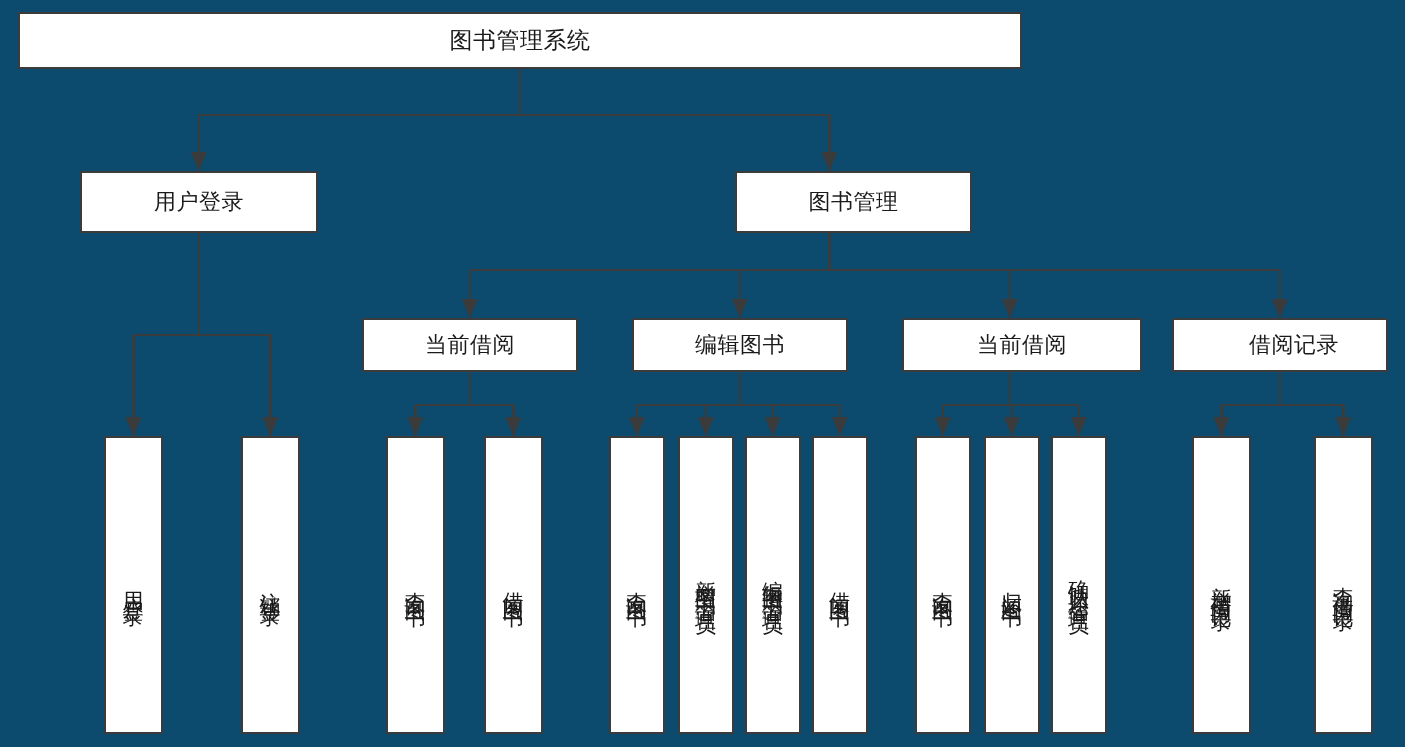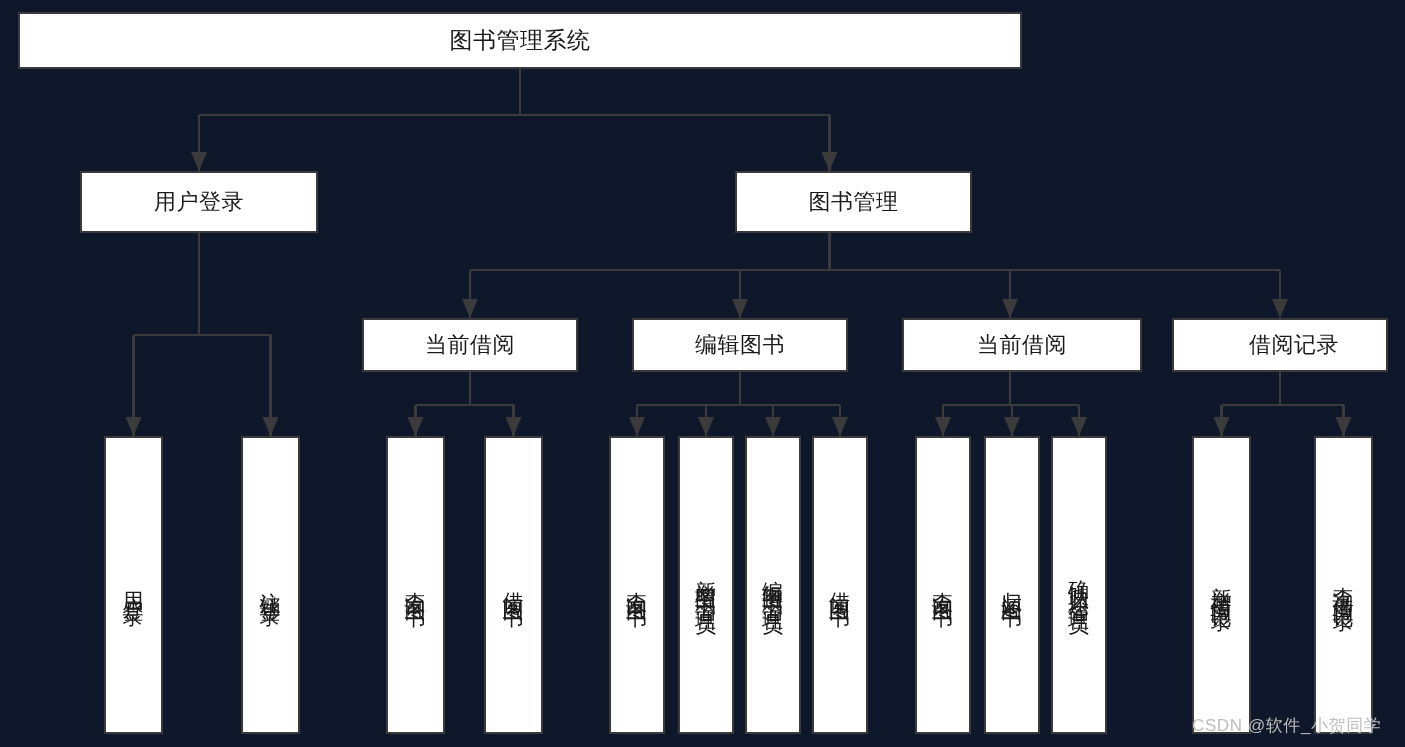--- a/index.html
+++ b/index.html
@@ -8,21 +8,21 @@
     padding: 0;
     background: #ffffff;
   }
   body {
     font-family: "Liberation Sans", "DejaVu Sans", sans-serif;
   }
   #diagram {
     position: relative;
     width: 1405px;
     height: 747px;
-    background: #0f172a;
+    background: #0c4a6e;
     overflow: hidden;
   }
   #edges {
     position: absolute;
     left: 0;
     top: 0;
     width: 1405px;
     height: 747px;
     pointer-events: none;
   }
@@ -187,14 +187,13 @@
       <div class="node vertical" style="left: 1051px; top: 436px; width: 56px; height: 298px;">
         <span class="node-label">确认归还（管理员）</span>
       </div>
       <div class="node vertical" style="left: 1192px; top: 436px; width: 59px; height: 298px;">
         <span class="node-label">新增借阅记录</span>
       </div>
       <div class="node vertical" style="left: 1314px; top: 436px; width: 59px; height: 298px;">
         <span class="node-label">查询借阅记录</span>
       </div>
     </div>
-  <div class="watermark" style="left: 1192px; top: 714px; color: rgb(189, 189, 189);">CSDN @软件_小贺同学</div>
 </div>
 
 </body></html>

